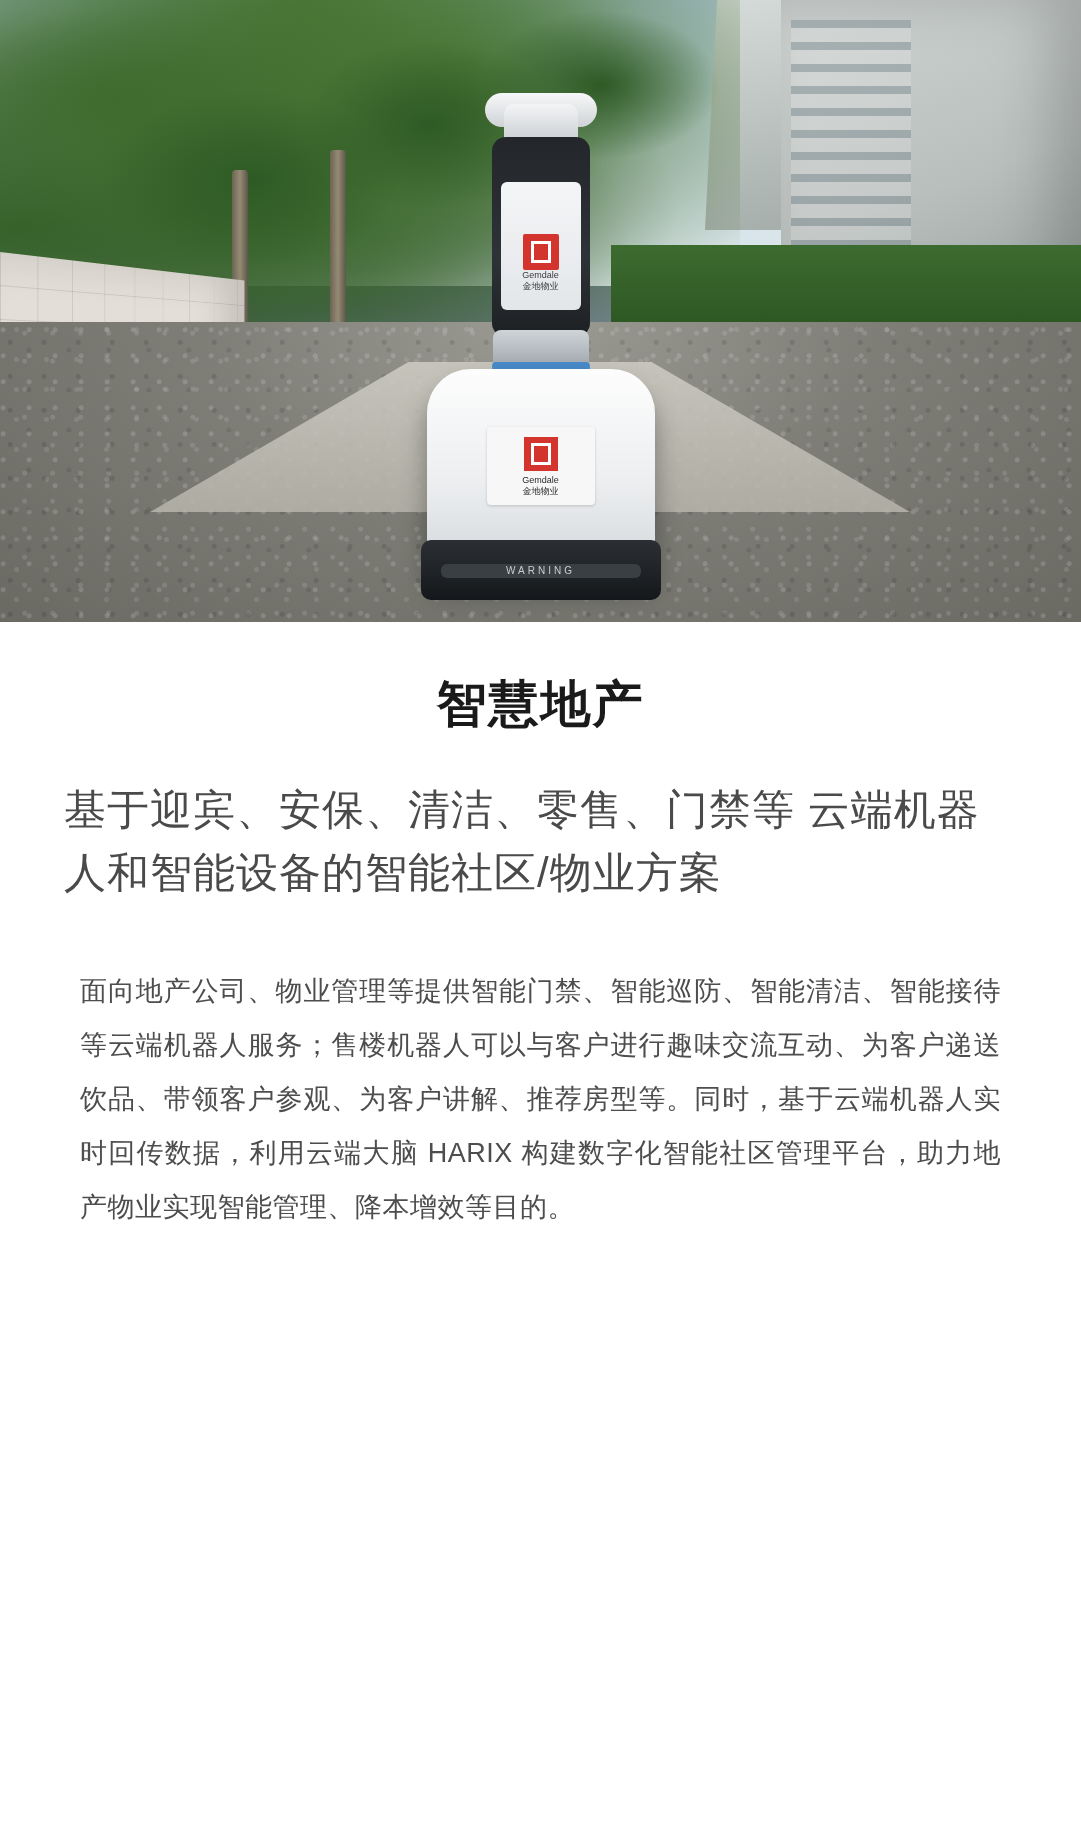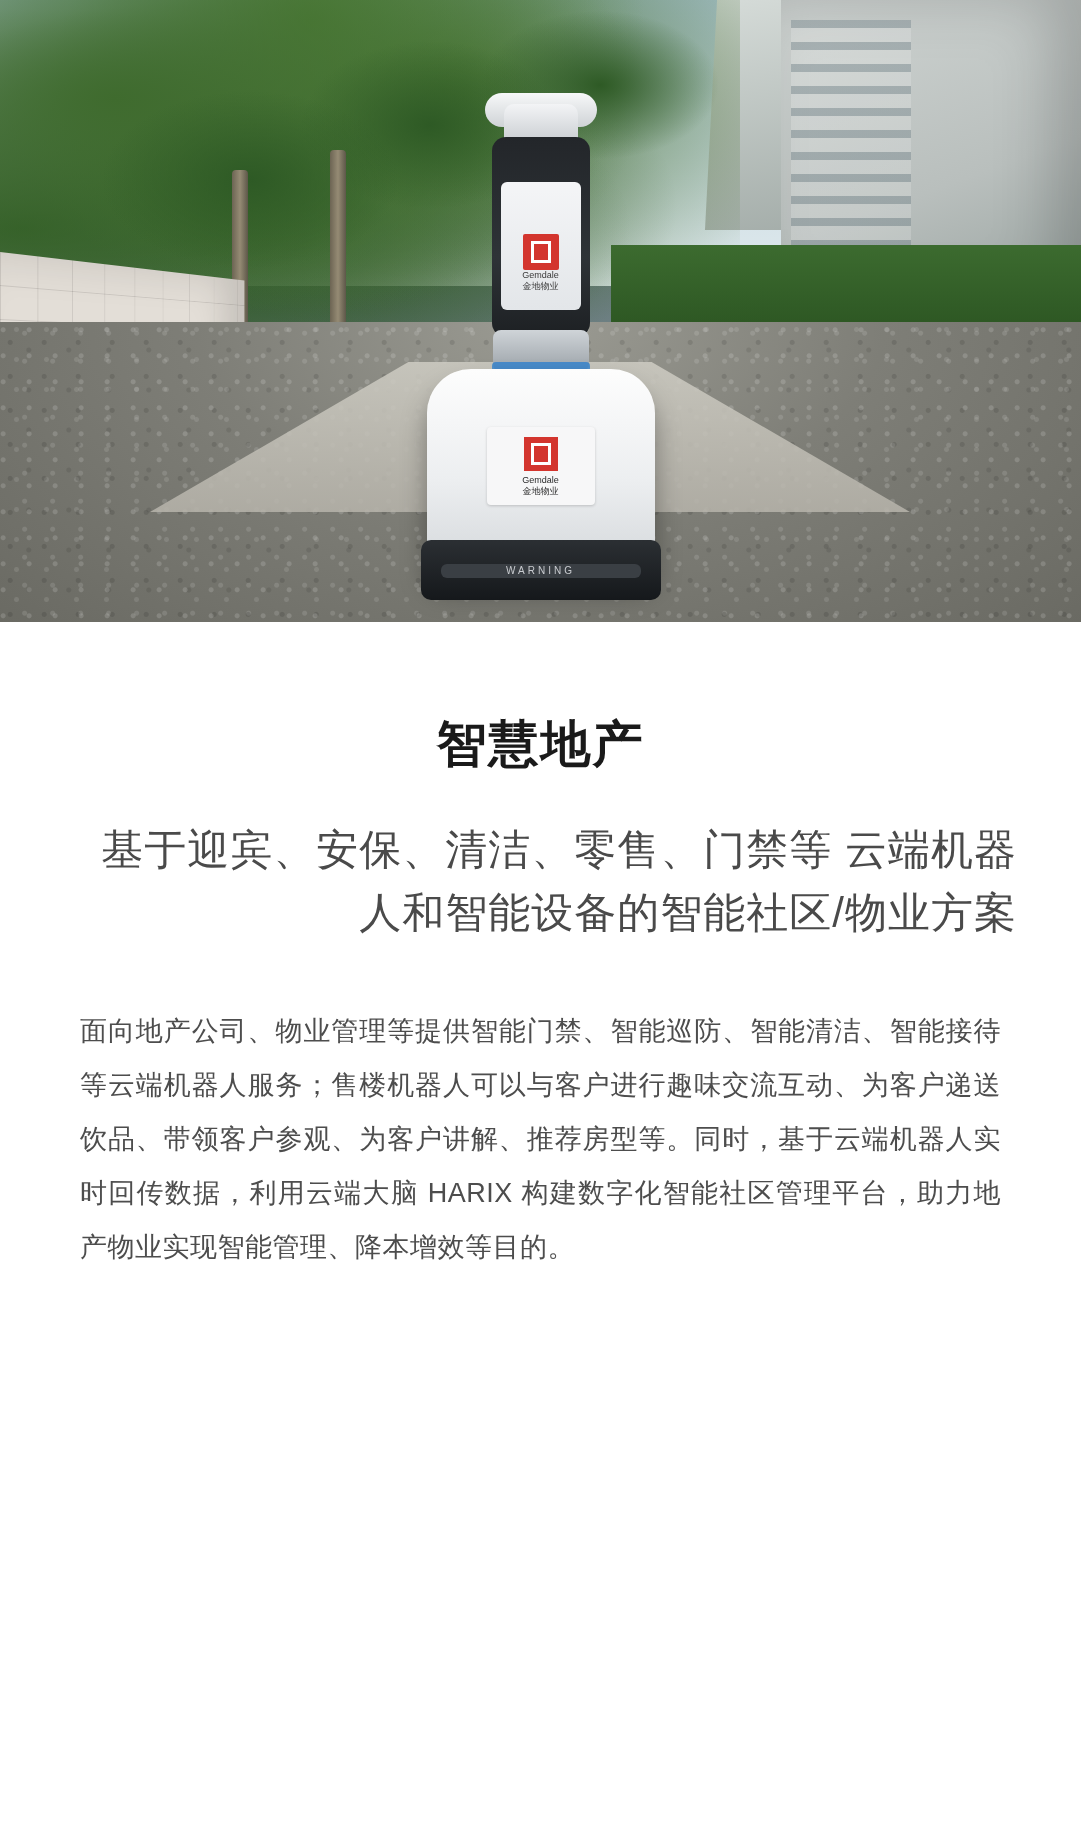--- a/index.html
+++ b/index.html
@@ -259,37 +259,37 @@
     position: absolute;
     left: 0; right: 0; top: 48px;
     text-align: center;
     font-size: 9px;
     color: #2a2a2a;
     line-height: 11px;
   }
 
   
   .content {
-    padding: 92px 64px 70px;
+    padding: 52px 64px 70px;
     box-sizing: border-box;
   }
   .title {
     font-size: 50px;
     font-weight: 700;
     color: #1a1a1a;
     text-align: center;
     letter-spacing: 2px;
     margin: 0 0 44px;
     line-height: 1.2;
   }
   .subtitle {
     font-size: 42px;
     font-weight: 400;
     color: #4a4a4a;
-    text-align: right;
+    text-align: left;
     line-height: 1.5;
     margin: 0 0 60px;
     letter-spacing: 1px;
   }
   .body-text {
     font-size: 27px;
     color: #4d4d4d;
     line-height: 2.0;
     text-align: justify;
     text-justify: inter-ideograph;

